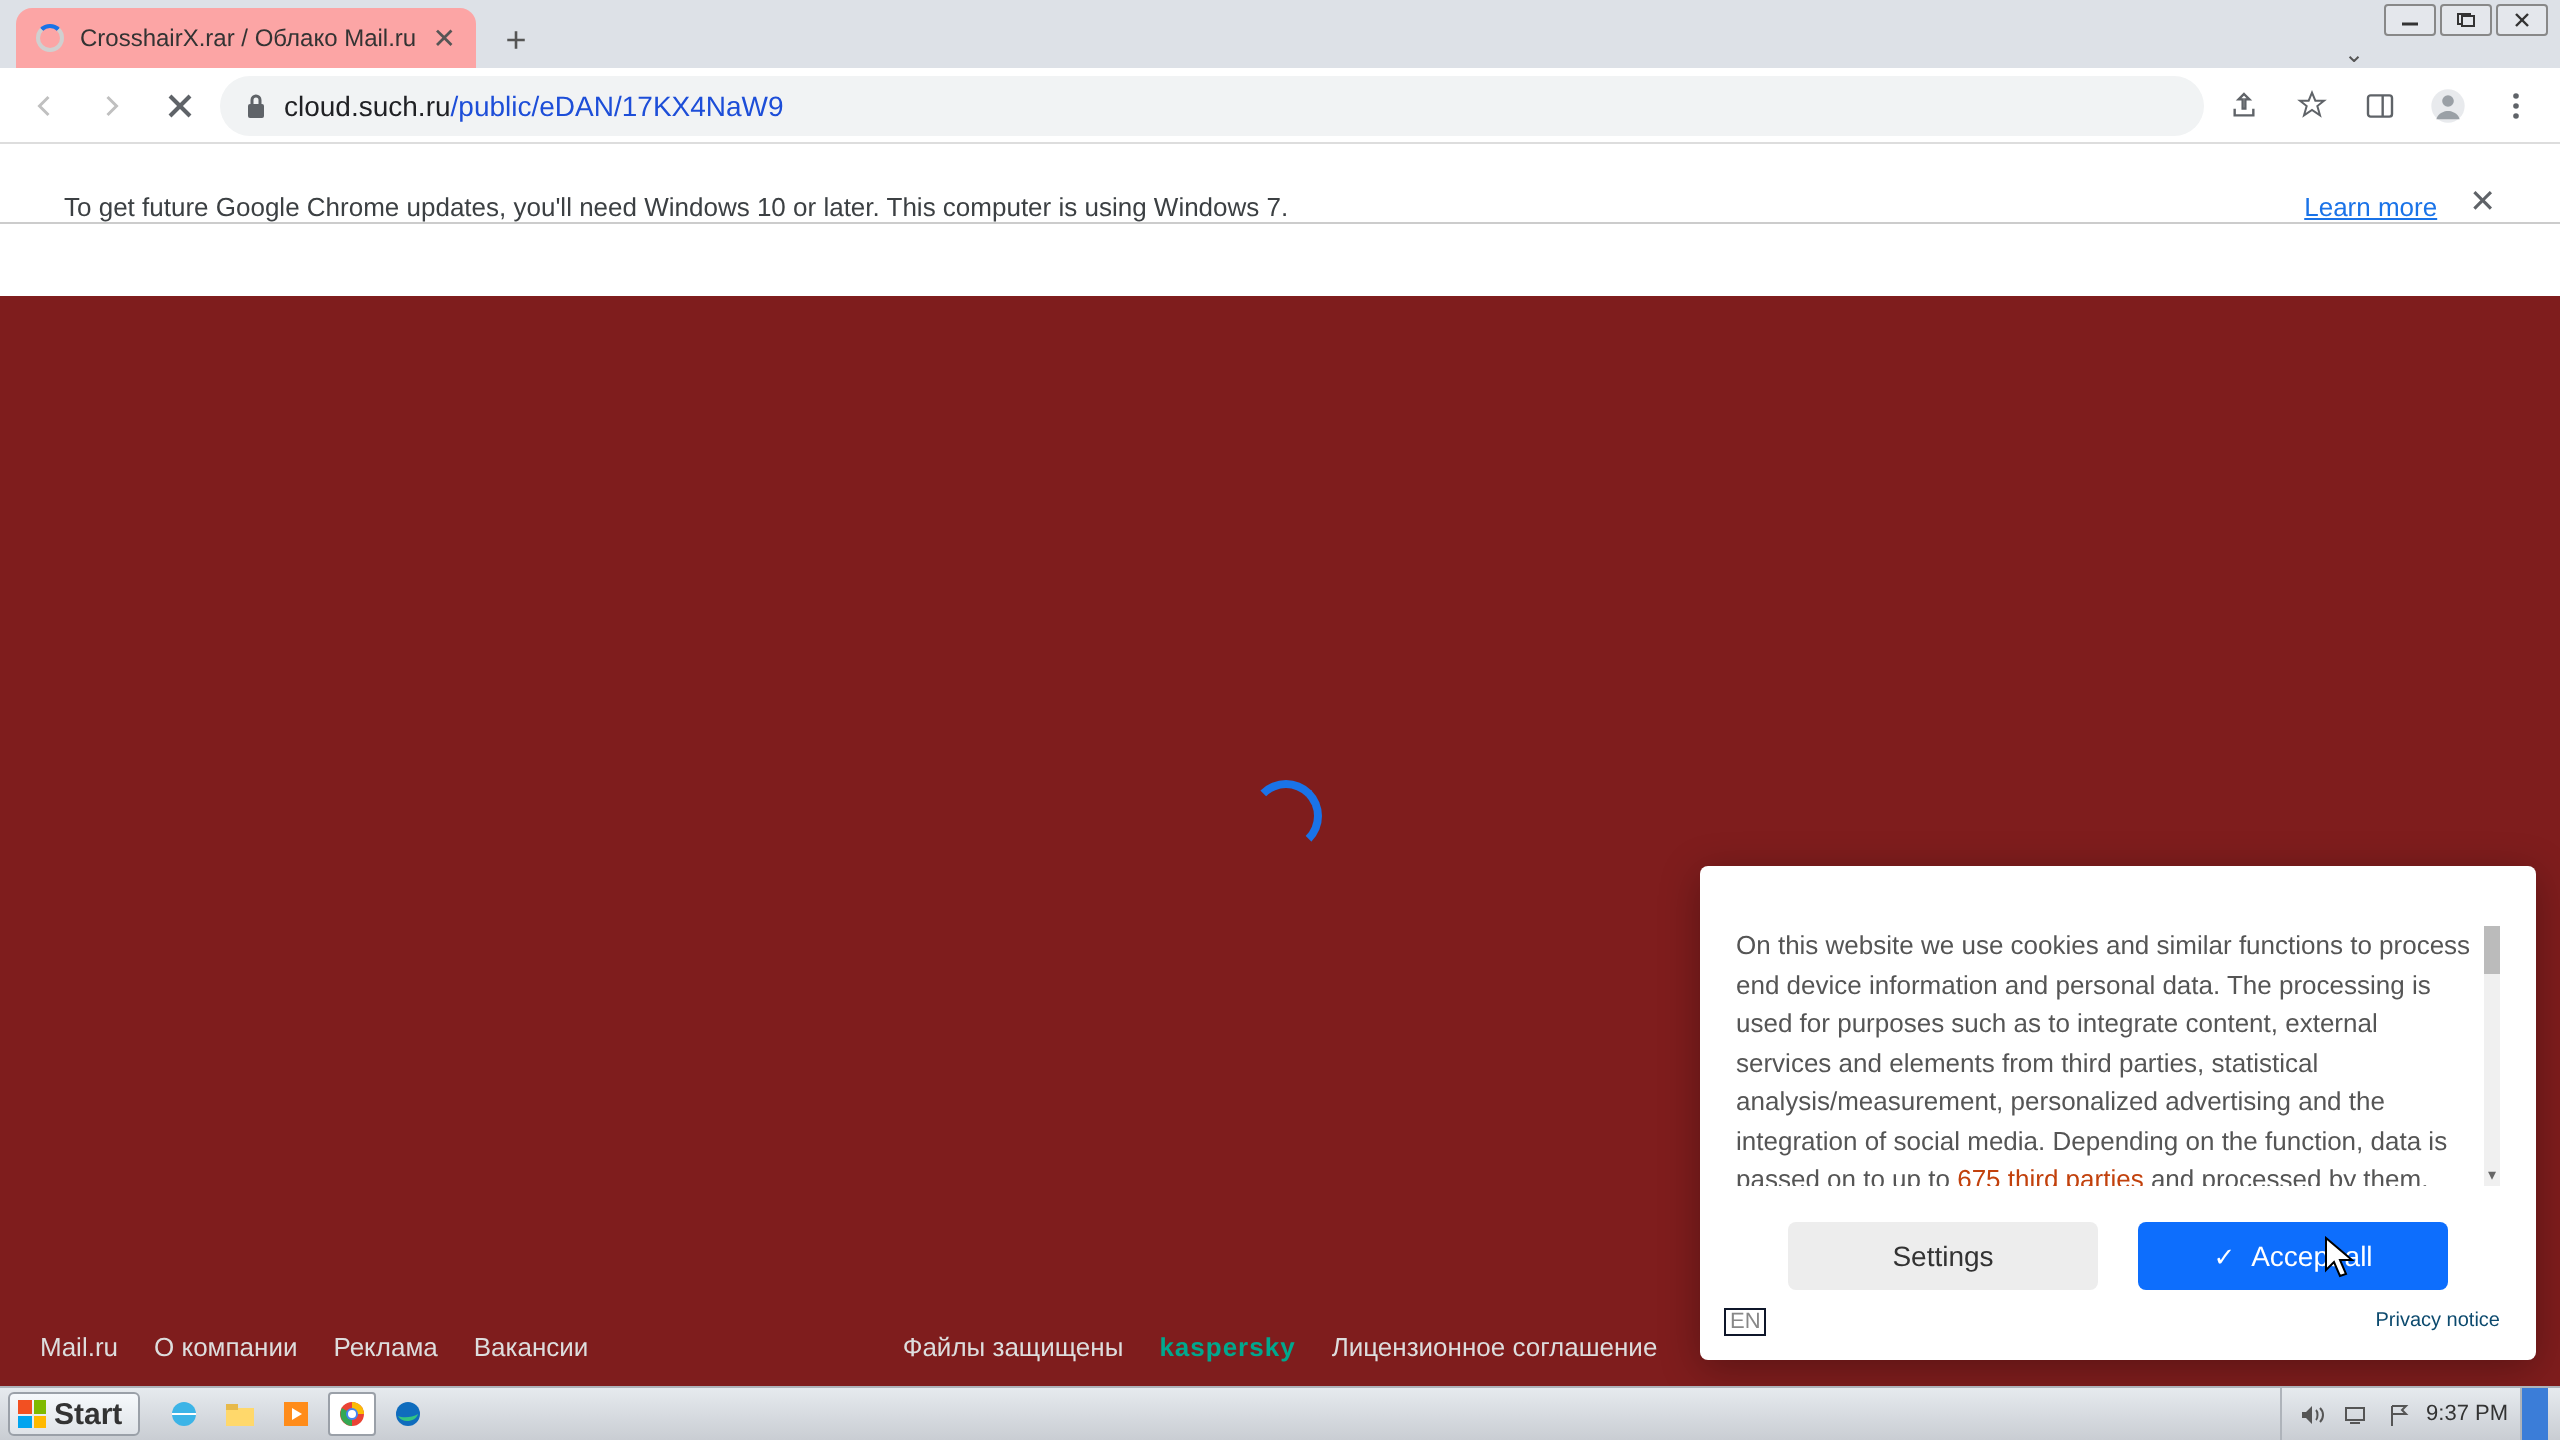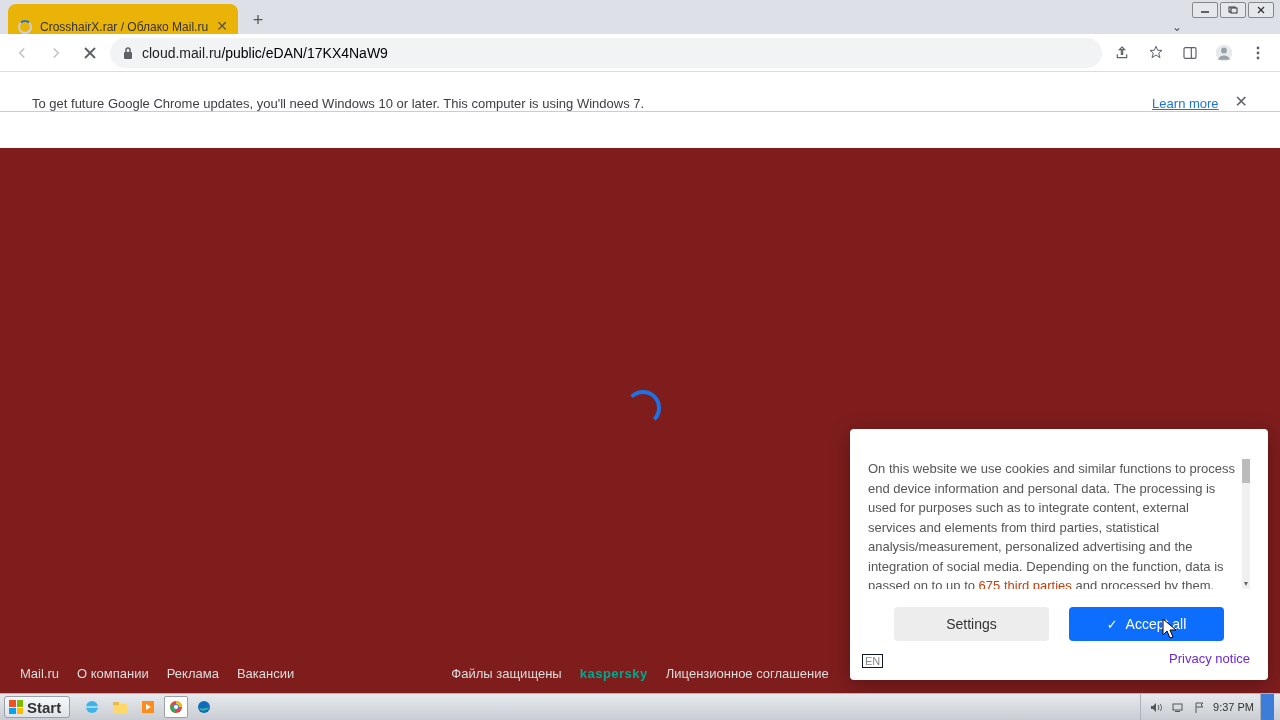--- a/index.html
+++ b/index.html
@@ -4,36 +4,36 @@
 <style>
 * { margin: 0; padding: 0; box-sizing: border-box; font-family: -apple-system, "Segoe UI", Arial, sans-serif; }
 body { width: 1280px; height: 720px; overflow: hidden; background: #d4d7dd; position: relative; }
 
 
 .win-controls { position: absolute; top: 2px; right: 6px; display: flex; gap: 2px; z-index: 100; }
 .win-btn { width: 26px; height: 16px; border: 1px solid #888; background: #e4e7ec; border-radius: 2px; display: flex; align-items: center; justify-content: center; font-size: 9px; color: #333; }
 
 
 .tabstrip { height: 34px; background: #dde1e7; display: flex; align-items: flex-end; padding: 0 8px; }
-.tab { background: #eab308; height: 30px; width: 230px; border-radius: 8px 8px 0 0; display: flex; align-items: flex-end; padding: 0 10px; gap: 8px; font-size: 12px; color: #333; }
+.tab { background: #fca5a5; height: 30px; width: 230px; border-radius: 8px 8px 0 0; display: flex; align-items: center; padding: 0 10px; gap: 8px; font-size: 12px; color: #333; }
 .tab-spinner { width: 14px; height: 14px; border: 2px solid #d0d0d0; border-top-color: #1a73e8; border-radius: 50%; animation: spin 1s linear infinite; }
 .tab-title { flex: 1; white-space: nowrap; overflow: hidden; text-overflow: ellipsis; }
 .tab-close { font-size: 14px; color: #555; }
 .newtab { width: 28px; height: 28px; display: flex; align-items: center; justify-content: center; color: #555; font-size: 18px; margin-left: 6px; }
 .tabstrip-right { margin-left: auto; display: flex; align-items: center; padding-right: 90px; }
 .tabstrip-right .chev { color: #555; font-size: 12px; }
 
 
 .toolbar { height: 38px; background: #ffffff; display: flex; align-items: center; padding: 0 8px; gap: 6px; border-bottom: 1px solid #ddd; }
 .nav-btn { width: 28px; height: 28px; display: flex; align-items: center; justify-content: center; color: #5f6368; font-size: 16px; border-radius: 50%; }
 .nav-btn.disabled { color: #c0c0c0; }
 .omnibox { flex: 1; height: 30px; background: #f1f3f4; border-radius: 15px; display: flex; align-items: center; padding: 0 12px; gap: 8px; font-size: 14px; }
 .lock { color: #5f6368; font-size: 12px; }
 .url-host { color: #202124; }
-.url-path { color: #000000; }
+.url-path { color: #1d4ed8; }
 .tool-icon { width: 28px; height: 28px; display: flex; align-items: center; justify-content: center; color: #5f6368; font-size: 16px; }
 
 
 .infobar { height: 40px; background: #fff; border-bottom: 1px solid #ccc; display: flex; align-items: flex-end; padding: 0 32px; font-size: 13px; color: #3c4043; }
 .infobar .spacer { flex: 1; }
 .infobar a { color: #1a73e8; text-decoration: underline; margin-right: 16px; }
 .infobar .close-info { font-size: 16px; color: #5f6368; }
 
 
 .content { position: absolute; top: 112px; left: 0; right: 0; bottom: 27px; background: #fff; }
@@ -57,21 +57,21 @@
 .cookie-body { font-size: 13px; color: #555; line-height: 1.5; padding-right: 14px; }
 .cookie-body a { color: #c2410c; text-decoration: none; }
 .cookie-scroll { position: absolute; right: 0; top: 0; width: 8px; height: 100%; background: #f0f0f0; }
 .cookie-scroll-thumb { position: absolute; top: 0; width: 8px; height: 24px; background: #bbb; }
 .cookie-scroll-arrow { position: absolute; bottom: 0; width: 8px; height: 10px; font-size: 8px; color: #666; text-align: center; }
 .cookie-buttons { display: flex; gap: 20px; margin-top: 18px; justify-content: center; }
 .cookie-btn { flex: 0 0 155px; height: 34px; border-radius: 4px; display: flex; align-items: center; justify-content: center; font-size: 14px; gap: 8px; cursor: pointer; }
 .btn-settings { background: #ededed; color: #333; }
 .btn-accept { background: #0d6efd; color: #fff; }
 .check-icon { font-size: 13px; }
-.cookie-footer { text-align: right; margin-top: 10px; font-size: 13px; color: #6d28d9; }
+.cookie-footer { text-align: right; margin-top: 10px; font-size: 10px; color: #0c4a6e; }
 .lang-icon { position: absolute; left: 12px; bottom: 12px; font-size: 11px; color: #888; border: 1px solid #0f172a; padding: 0 2px; }
 .cursor-arrow { position: absolute; right: 100px; bottom: 78px; pointer-events: none; z-index: 60; }
 
 
 .watermark { position: absolute; right: 36px; bottom: 48px; font-size: 28px; font-weight: bold; color: rgba(255,255,255,0.28); letter-spacing: 2px; display: flex; align-items: center; gap: 8px; z-index: 40; pointer-events: none; }
 .watermark .play { width: 34px; height: 34px; border: 3px solid rgba(255,255,255,0.28); display: flex; align-items: center; justify-content: center; font-size: 16px; }
 
 
 .taskbar { position: absolute; bottom: 0; left: 0; right: 0; height: 27px; background: linear-gradient(#e6eaee, #c9cdd3); border-top: 1px solid #aeb3ba; display: flex; align-items: center; z-index: 200; }
 .start-btn { height: 22px; margin: 0 4px; padding: 0 8px 0 4px; background: linear-gradient(#f6f9fc,#dfe3e8); border: 1px solid #9aa0a8; border-radius: 3px; display: flex; align-items: center; gap: 4px; font-size: 15px; font-weight: bold; color: #333; }
@@ -138,21 +138,21 @@
         <line x1="12" y1="2" x2="2" y2="12" stroke="currentColor" stroke-width="2"></line>
       </svg>
   </div>
   <div class="omnibox">
     <span class="lock">
       <svg width="12" height="14" viewBox="0 0 12 14">
           <rect x="2" y="6" width="8" height="7" rx="1" fill="#5f6368"></rect>
           <path d="M4 6V4a2 2 0 014 0v2" fill="none" stroke="#5f6368" stroke-width="1.5"></path>
         </svg>
     </span>
-    <span><span class="url-host">cloud.mail.ru</span><span class="url-path">/public/eDAN/17KX4NaW9</span></span>
+    <span><span class="url-host">cloud.such.ru</span><span class="url-path">/public/eDAN/17KX4NaW9</span></span>
   </div>
   <div class="tool-icon">
     <svg width="16" height="16" viewBox="0 0 24 24">
         <path d="M12 3l4 4h-3v7h-2V7H8l4-4zM5 14v5h14v-5" fill="none" stroke="currentColor" stroke-width="1.8"></path>
       </svg>
   </div>
   <div class="tool-icon">
     <svg width="16" height="16" viewBox="0 0 24 24">
         <path d="M12 2l2.5 6H21l-5 4 2 7-6-4-6 4 2-7-5-4h6.5z" fill="none" stroke="currentColor" stroke-width="1.5"></path>
       </svg>

